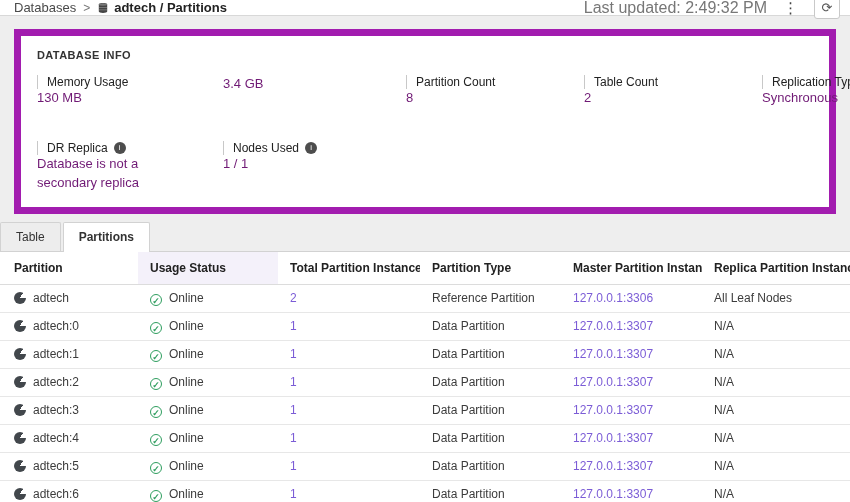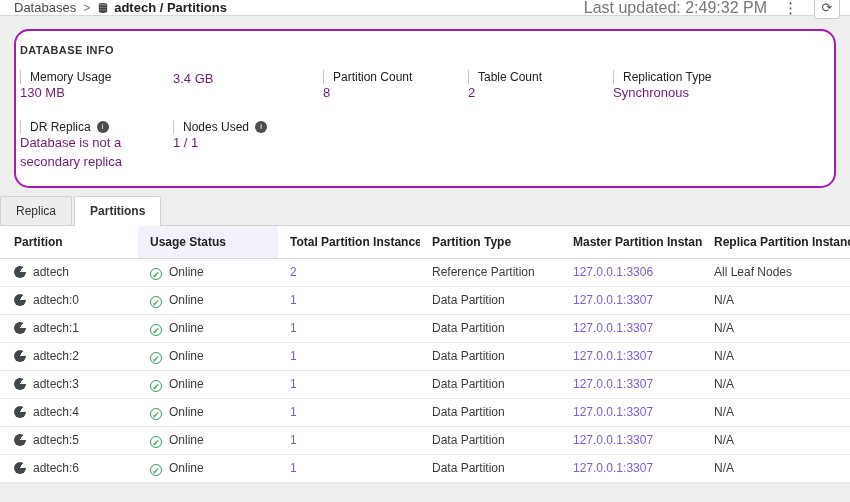--- a/index.html
+++ b/index.html
@@ -18,24 +18,24 @@
   .crumb-current { font-weight:700; color:#222; display:flex; align-items:center; gap:5px; }
   .dbicon svg { display:block; }
   .top-right { margin-left:auto; display:flex; align-items:center; gap:13px; }
   .updated { font-size:16px; color:#777; }
   .kebab { font-size:15px; color:#444; background:none; border:none; padding:0 3px; line-height:1; cursor:pointer; font-family:inherit; }
   .refresh { width:26px; height:22px; border:1px solid #c9c9c9; border-radius:3px; background:#fff;
     color:#555; font-size:13px; line-height:1; cursor:pointer;
     display:flex; align-items:center; justify-content:center; font-family:inherit; }
 
   
-  .card { margin:13px 14px 8px 14px; background:#fff; border:2px solid #a21caf; border-radius:15px;
-    padding:13px 4px 14px; }
+  .card { margin:13px 14px 8px 14px; background:#fff; border:7px solid #a21caf; border-radius:0;
+    padding:13px 16px 14px; }
   .card-title { font-size:11px; font-weight:700; color:#333; letter-spacing:.4px; margin-bottom:14px; }
-  .stats { display:grid; grid-template-columns:153px 150px 145px 145px auto; row-gap:17px; }
+  .stats { display:grid; grid-template-columns:153px 150px 145px 145px auto; row-gap:17px;gap:33px; }
   .stat-label { font-size:12px; color:#222; border-left:1px solid #c8c8c8; padding-left:9px;
     display:flex; align-items:center; gap:6px; white-space:nowrap; }
   .stat-value { font-size:13px; color:#701a75; max-width:138px; line-height:1.45; }
   .info { width:12px; height:12px; border-radius:50%; background:#4d4d4d; color:#fff;
     font-size:8px; line-height:12px; text-align:center; display:inline-block; flex:0 0 12px; }
 
   
   .tabs { display:flex; align-items:flex-end; margin-top:8px; position:relative; z-index:2; }
   .tab { font-size:12px; color:#333; padding:7px 15px; border:1px solid #d2d2d2; border-bottom:none;
     background:#ededed; margin-right:2px; cursor:pointer; border-radius:2px 2px 0 0; }
@@ -121,21 +121,21 @@
         <span>Nodes Used</span>
         <span class="info">i</span>
       </div>
       <div class="stat-value">1 / 1</div>
     </div>
 
   </div>
 </div>
 
 <div class="tabs">
-  <div class="tab">Replica</div>
+  <div class="tab">Table</div>
   <div class="tab active">Partitions</div>
 </div>
 
 <div class="table-wrap">
   <table>
     <colgroup>
       <col style="width:138px">
         <col style="width:140px">
         <col style="width:142px">
       <col style="width:141px">

